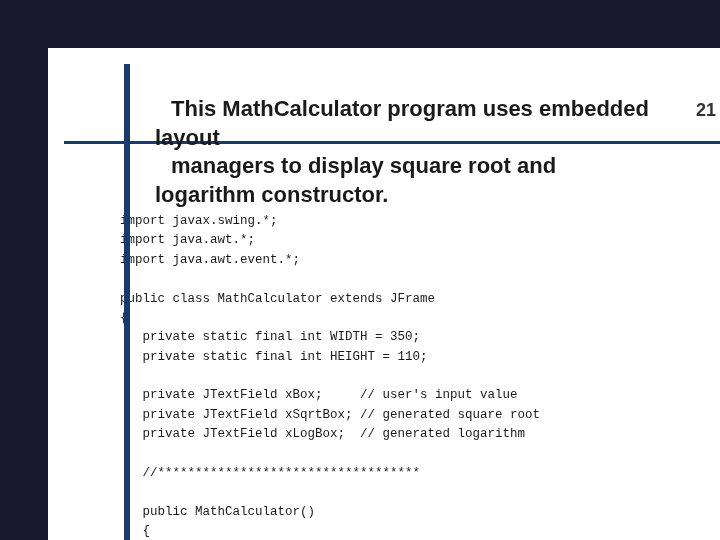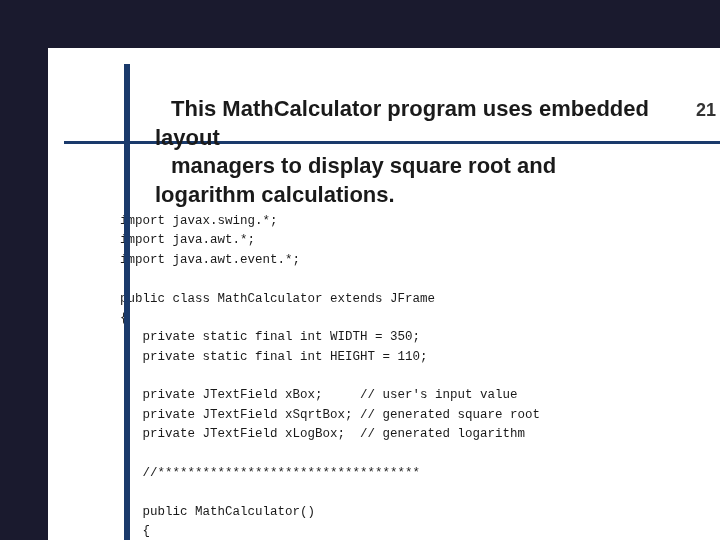--- a/index.html
+++ b/index.html
@@ -104,21 +104,21 @@
     <div class="sq-blue-light"></div>
     <div class="sq-white"></div>
     <div class="sq-blue-darker"></div>
   </div>
 
   <div class="left-bar"></div>
 
   <div class="header">
     <div class="header-title">
       <span>This MathCalculator program uses embedded layout</span><br>
-      <span>managers to display square root and logarithm calculations.</span>
+      <span>managers to display square root and logarithm constructor.</span>
     </div>
     <div class="slide-number">21</div>
   </div>
 
   <div class="code-section">
     <div class="code-block" id="code-output">import javax.swing.*;
 import java.awt.*;
 import java.awt.event.*;
 
 public class MathCalculator extends JFrame

